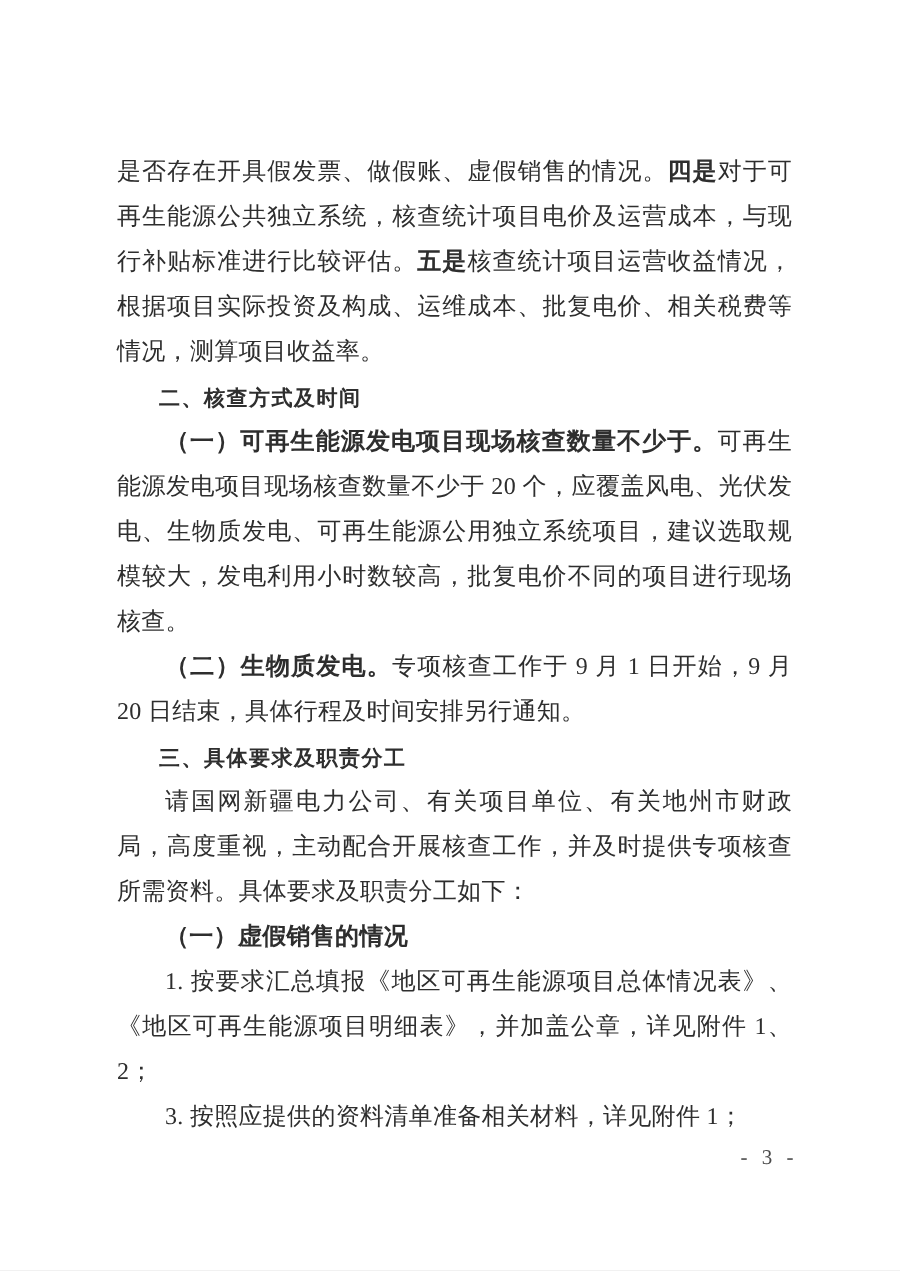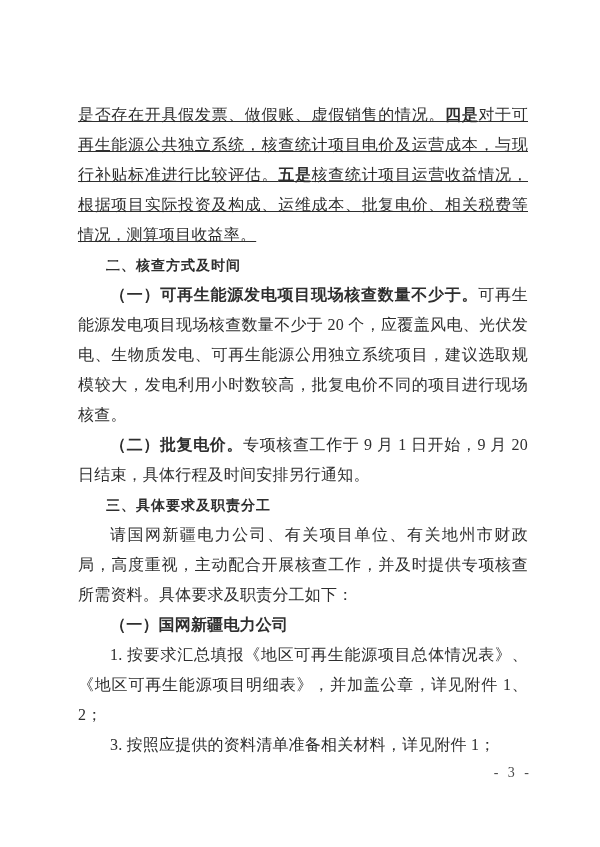--- a/index.html
+++ b/index.html
@@ -26,21 +26,20 @@
     line-height: 30px;
     text-align: justify;
     letter-spacing: 0.2px;
   }
   .para {
     margin: 0;
     text-indent: 2em;
   }
   .para.no-indent {
     text-indent: 0;
-    text-decoration: underline;
   }
   .heading {
     margin: 0;
     text-indent: 2em;
     font-size: 14px;
     font-weight: 700;
     font-family: "Liberation Sans", "DejaVu Sans", sans-serif;
     letter-spacing: 1px;
     line-height: 30px;
   }
@@ -68,27 +67,27 @@
 
 <div class="page">
   <div class="content">
 
     <p class="para no-indent"><span>是否存在开具假发票、做假账、虚假销售的情况。</span><span class="bold">四是</span><span>对于可再生能源公共独立系统，核查统计项目电价及运营成本，与现行补贴标准进行比较评估。</span><span class="bold">五是</span><span>核查统计项目运营收益情况，根据项目实际投资及构成、运维成本、批复电价、相关税费等情况，测算项目收益率。</span></p>
 
     <h2 class="heading">二、核查方式及时间</h2>
 
     <p class="para"><span class="bold">（一）可再生能源发电项目现场核查数量不少于。</span><span>可再生能源发电项目现场核查数量不少于 20 个，应覆盖风电、光伏发电、生物质发电、可再生能源公用独立系统项目，建议选取规模较大，发电利用小时数较高，批复电价不同的项目进行现场核查。</span></p>
 
-    <p class="para"><span class="bold">（二）批复电价。</span><span>专项核查工作于 9 月 1 日开始，9 月 20 日结束，具体行程及时间安排另行通知。</span></p>
+    <p class="para"><span class="bold">（二）生物质发电。</span><span>专项核查工作于 9 月 1 日开始，9 月 20 日结束，具体行程及时间安排另行通知。</span></p>
 
     <h2 class="heading">三、具体要求及职责分工</h2>
 
     <p class="para"><span>请国网新疆电力公司、有关项目单位、有关地州市财政局，高度重视，主动配合开展核查工作，并及时提供专项核查所需资料。具体要求及职责分工如下：</span></p>
 
-    <p class="sub-heading">（一）国网新疆电力公司</p>
+    <p class="sub-heading">（一）虚假销售的情况</p>
 
     <p class="para"><span>1. 按要求汇总填报《地区可再生能源项目总体情况表》、《地区可再生能源项目明细表》，并加盖公章，详见附件 1、2；</span></p>
 
 
     <p class="para"><span>3. 按照应提供的资料清单准备相关材料，详见附件 1；</span></p>
 
   </div>
 
   <div class="page-number">- 3 -</div>
 </div>

